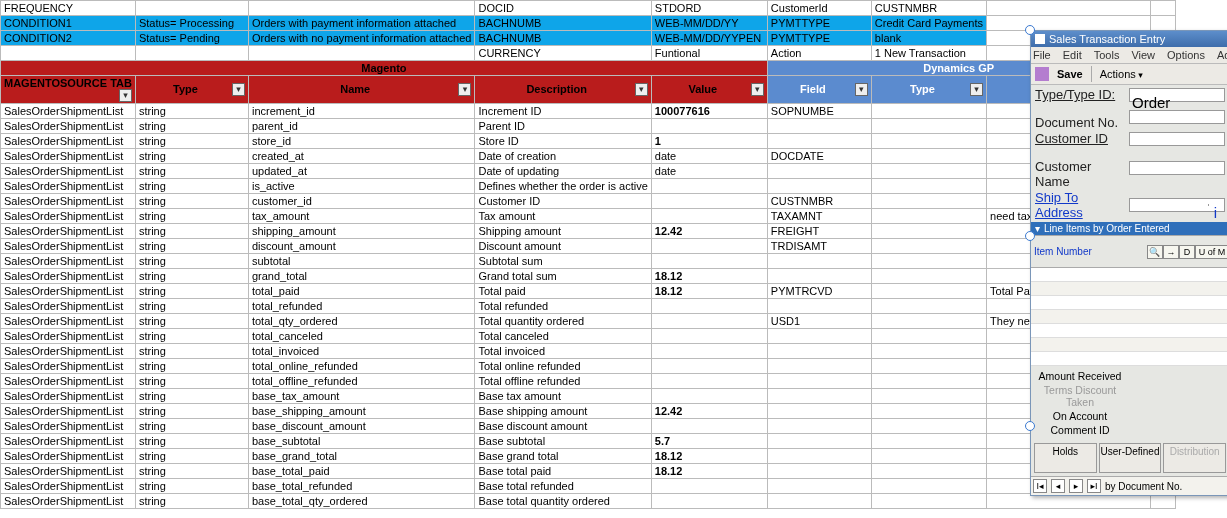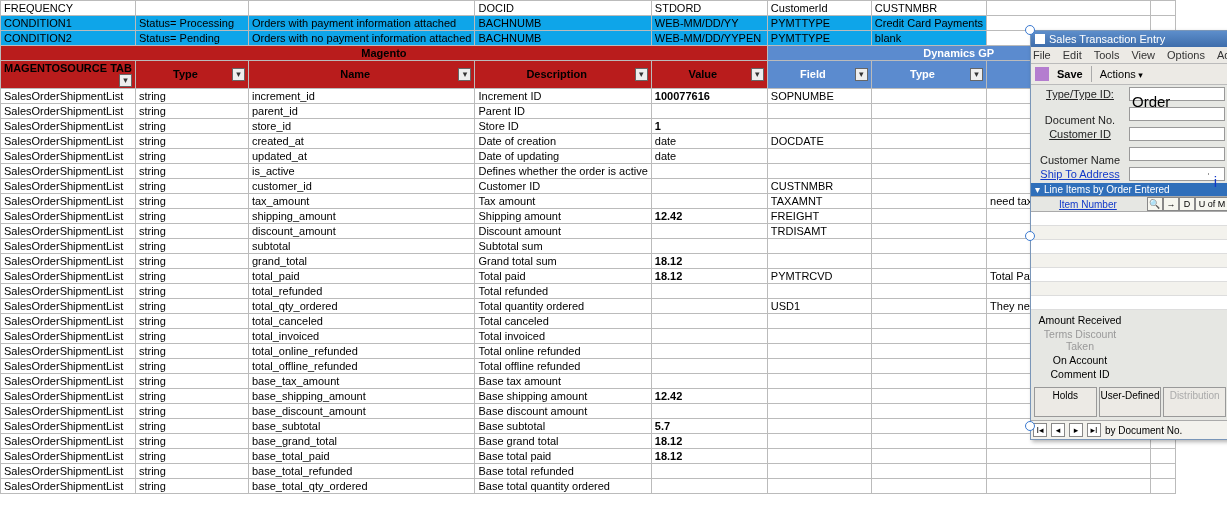--- a/index.html
+++ b/index.html
@@ -14,27 +14,27 @@
   .center { text-align:center; }
   
   .gp-window { position:absolute; top:30px; left:1030px; width:200px; border:1px solid #7a96b8; background:#e6e7e3; box-shadow:2px 2px 4px rgba(0,0,0,.3); }
   .gp-title { background:linear-gradient(#5d8ecb,#3e6dab); color:#fff; font-size:11px; padding:2px 4px; display:flex; align-items:center; gap:4px;}
   .gp-title .sq { width:10px; height:10px; background:#fff; display:inline-block;}
   .gp-menu { background:#eceae5; border-bottom:1px solid #bbb; padding:2px 2px; display:flex; gap:12px; font-size:11px; color:#333;}
   .gp-toolbar { background:#eceae5; border-bottom:1px solid #bbb; padding:2px 4px; display:flex; gap:8px; font-size:11px; align-items:center;}
   .gp-toolbar .saveicon { width:14px; height:14px; background:#b47dcf; display:inline-block;}
   .gp-toolbar .actions-drop::after { content:" \25BE"; font-size:9px;}
   .gp-form { padding:2px 4px; display:grid; grid-template-columns: 90px 1fr; gap:1px 4px; align-items:center;}
-  .gp-form .lab { font-size:11px; color:#222; text-decoration:underline;text-align:center; }
+  .gp-form .lab { font-size:13px; color:#222; text-decoration:underline; }
   .gp-form .lab.nounder { text-decoration:none;margin-top:12px;}
   .gp-form .fld { border:1px solid #999; background:#fff; height:14px; font-size:15px; padding:5px 2px;}
   .gp-form .link { color:#1239c9; text-decoration:underline; }
   .gp-line-title { background:#2f6fba; color:#fff; font-size:10px; padding:1px 4px; display:flex; align-items:center; gap:4px;}
   .gp-items-hdr { background:#e6e7e3; border-top:1px solid #aaa; border-bottom:1px solid #aaa; display:flex; font-size:10px; align-items:center; }
-  .gp-items-hdr .itemnum { color:#1239c9; text-decoration:underline; flex:1; padding:1px 3px;margin-left:25px;}
+  .gp-items-hdr .itemnum { color:#1239c9; flex:1; padding:10px 3px;}
   .gp-items-hdr .cellbtn { width:16px; height:14px; border:1px solid #888; background:#f6f6ef; text-align:center; line-height:12px; font-size:9px;}
   .gp-rows { background:#fff;}
   .gp-rows .r { height:14px; border-bottom:1px solid #ddd;}
   .gp-rows .r.alt { background:#f3f2ed;}
   .gp-lower { padding:4px; font-size:10.5px; display:grid; grid-template-columns: 90px 1fr; gap:2px 4px; }
   .gp-lower .amt { text-align:center;}
   .gp-lower .gray { color:#999;}
   .gp-btnrow { display:flex; gap:2px; padding:3px;}
   .gp-btnrow .btn { flex:1; border:1px solid #999; background:#eceae5; height:30px; font-size:10px; text-align:center; line-height:16px;}
   .gp-btnrow .btn.dis { color:#aaa;}
@@ -84,20 +84,31 @@
         <td class="yellow">CONDITION2</td>
         <td class="yellow">Status= Pending</td>
         <td class="yellow">Orders with no payment information attached</td>
         <td class="yellow">BACHNUMB</td>
         <td class="yellow">WEB-MM/DD/YYPEN</td>
         <td class="yellow">PYMTTYPE</td>
         <td class="yellow">blank</td>
         <td></td>
         <td></td>
       </tr>
+      <tr>
+        <td></td>
+        <td></td>
+        <td></td>
+        <td>CURRENCY</td>
+        <td>Funtional</td>
+        <td>Action</td>
+        <td>1 New Transaction</td>
+        <td></td>
+        <td></td>
+      </tr>
     </tbody>
   <tbody>
     <tr>
       <td colspan="5" class="olive center"><b>Magento</b></td>
       <td colspan="3" class="blue-hdr center"><b>Dynamics GP</b></td>
       <td></td>
     </tr>
     <tr id="filter-row">
       <td class="olive"><b>MAGENTOSOURCE TAB</b><span class="filter-btn">▾</span></td>
       <td class="olive center"><b>Type</b><span class="filter-btn">▾</span></td>

